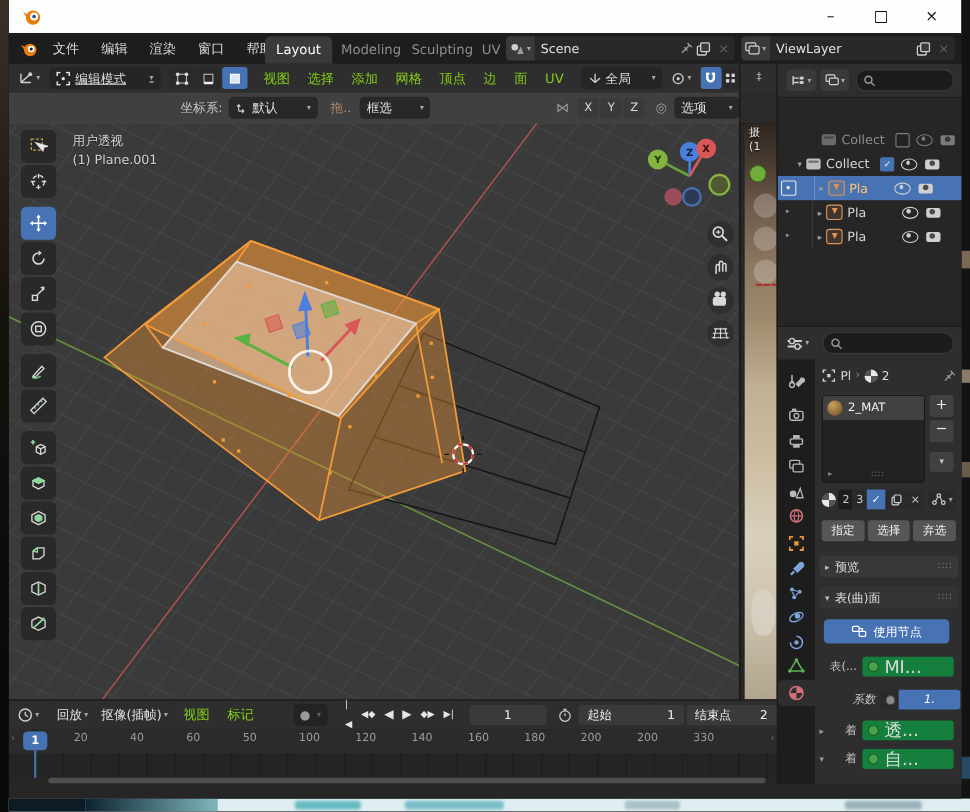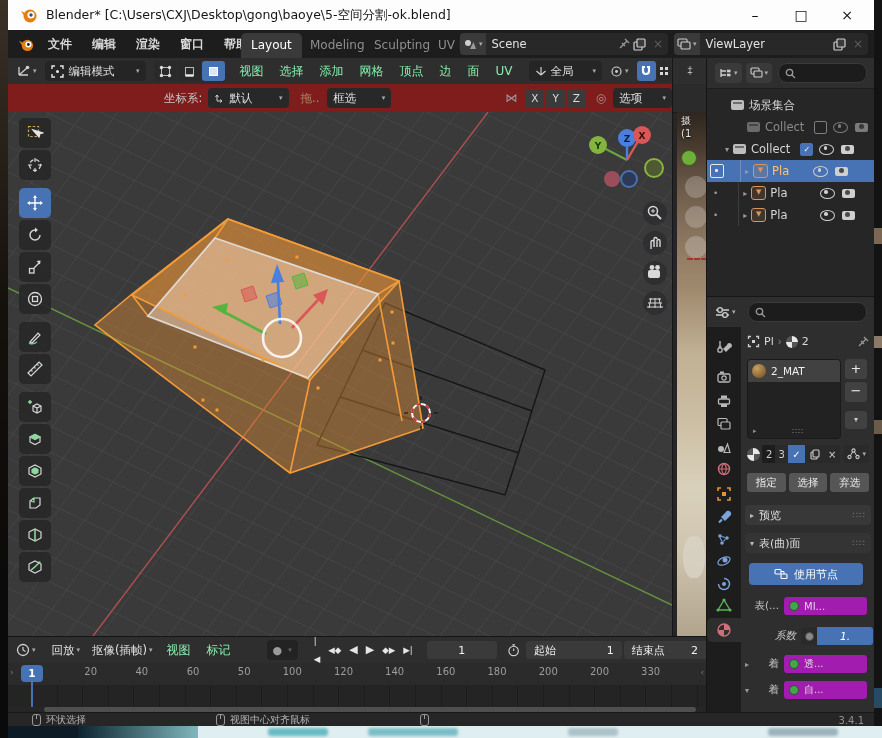--- a/index.html
+++ b/index.html
@@ -6,32 +6,32 @@
     font-family:"DejaVu Sans","Liberation Sans",sans-serif;-webkit-font-smoothing:antialiased;}
   .abs{position:absolute;}
   .screen{position:relative;width:882px;height:738px;background:#0a0a0a;overflow:hidden;}
   .bwindow{position:absolute;left:8px;top:0;width:866px;height:726px;background:#262626;overflow:hidden;}
   
   .titlebar{position:absolute;left:0;top:0;width:866px;height:30px;background:#fdfdfd;border-bottom:1px solid #d9d9d9;}
   .title-text{position:absolute;left:38px;top:0;line-height:30px;font-size:12.5px;color:#151515;white-space:nowrap;}
   .winctl{position:absolute;top:0;width:46px;height:30px;text-align:center;line-height:30px;font-size:14px;color:#111;}
   
   .topbar{position:absolute;left:0;top:30px;width:866px;height:28px;background:#1d1d1d;}
-  .menu-item{position:absolute;top:0;height:28px;line-height:28px;font-size:12px;color:#d8d8d8;padding:0 6px;font-weight:bold;}
+  .menu-item{position:absolute;top:0;height:28px;line-height:28px;font-size:12px;color:#d8d8d8;padding:0 6px;}
   .wtab{position:absolute;top:3px;height:25px;line-height:25px;font-size:12px;color:#8f8f8f;padding:0 10px;border-radius:5px 5px 0 0;}
   .wtab.active{background:#3a3a3a;color:#fff;}
   .idsel{position:absolute;top:3px;height:22px;background:#282828;border-radius:4px;display:flex;align-items:center;}
   .idsel .iconbtn{background:#3a3a3a;height:22px;border-radius:4px 0 0 4px;display:flex;align-items:center;padding:0 3px;}
   .idsel .name{font-size:11.5px;color:#e2e2e2;padding:0 6px;flex:1;white-space:nowrap;overflow:hidden;}
   .chev{font-size:7px;color:#aaa;margin-left:2px;}
   .dimx{color:#5f5f5f;font-size:12px;padding:0 5px;}
   
   .vph{position:absolute;left:0;top:58px;width:664px;height:26px;background:#2e2e2e;display:flex;align-items:center;border-bottom:1px solid #1f1f1f;}
-  .tset{position:absolute;left:0;top:84px;width:664px;height:28px;background:#7f1d1d;display:flex;align-items:center;border-bottom:5px solid #eab308;}
-  .hmenu{font-size:12px;color:#86efac;padding:0 8px;white-space:nowrap;}
+  .tset{position:absolute;left:0;top:84px;width:664px;height:28px;background:#404040;display:flex;align-items:center;border-bottom:5px solid #eab308;}
+  .hmenu{font-size:12px;color:#84cc16;padding:0 8px;white-space:nowrap;}
   .dd{background:#252525;border-radius:4px;height:20px;display:flex;align-items:center;padding:0 6px;color:#e0e0e0;font-size:11.5px;white-space:nowrap;}
   .lbl{font-size:11.5px;color:#c4c4c4;white-space:nowrap;}
   .sqbtn{width:23px;height:20px;background:#2a2a2a;border-radius:3px;display:flex;align-items:center;justify-content:center;margin-right:1px;}
   .sqbtn.active{background:#4772b3;}
   .xyzbtn{width:21px;height:19px;background:#3a3a3a;border-radius:3px;color:#dcdcdc;font-size:10.5px;text-align:center;line-height:19px;margin-right:2px;}
   
   .vp{position:absolute;left:0;top:112px;width:664px;height:524px;background:#3a3a3b;overflow:hidden;}
   .vp-label{position:absolute;left:58px;top:8px;color:#d2d2d2;font-size:11.5px;line-height:17px;text-shadow:0 1px 1px rgba(0,0,0,.5);}
   .tcol{position:absolute;left:11px;top:6px;width:34px;}
   .tbtn{width:32px;height:30px;background:rgba(40,40,40,.92);border-radius:5px;margin-bottom:2px;display:flex;align-items:center;justify-content:center;position:relative;}
@@ -60,31 +60,31 @@
   .props{position:absolute;left:698px;top:296px;width:168px;height:416px;background:#2e2e2e;border-left:1px solid #161616;border-top:1px solid #161616;overflow:hidden;}
   .pr-head{position:absolute;left:0;top:0;width:168px;height:30px;background:#2e2e2e;display:flex;align-items:center;border-bottom:1px solid #232323;}
   .ptabs{position:absolute;left:0;top:30px;width:34px;height:386px;background:#1d1d1d;}
   .ptab{position:absolute;left:0;width:34px;height:24px;display:flex;align-items:center;justify-content:center;}
   .ptab.active{background:#2e2e2e;border-radius:5px 0 0 5px;}
   .pcontent{position:absolute;left:34px;top:30px;width:134px;height:386px;background:#2e2e2e;}
   .searchbox{height:18px;background:#1c1c1c;border:1px solid #3a3a3a;border-radius:9px;display:flex;align-items:center;padding:0 6px;flex:1;}
   .pbtn{flex:1;height:19px;background:#565656;border-radius:3px;color:#f0f0f0;font-size:10.5px;text-align:center;line-height:19px;}
   .panelhdr{height:20px;background:#383838;border-radius:4px;display:flex;align-items:center;color:#dedede;font-size:11px;padding:0 5px;}
   .grip{margin-left:auto;color:#7a7a7a;font-size:9px;letter-spacing:1px;}
-  .sockdd{flex:1;height:18px;background:#a21caf;border-radius:3px;display:flex;align-items:center;padding:0 5px;color:#dcdcdc;font-size:10px;}
+  .sockdd{flex:1;height:18px;background:#15803d;border-radius:3px;display:flex;align-items:center;padding:0 5px;color:#dcdcdc;font-size:16px;}
   .sockdot{width:8px;height:8px;border-radius:50%;background:#46a44c;border:1px solid #1f5a23;margin-right:5px;flex:none;}
   .chip{height:18px;background:#2a2a2a;display:flex;align-items:center;justify-content:center;color:#cfcfcf;font-size:10px;padding:0 3px;}
   
   .timeline{position:absolute;left:0;top:636px;width:698px;height:76px;background:#262626;border-top:1px solid #151515;}
   .tl-head{position:absolute;left:0;top:0;width:698px;height:26px;background:#2e2e2e;display:flex;align-items:center;border-bottom:1px solid #202020;}
   .transport{display:flex;align-items:center;}
   .tpbtn{color:#e6e6e6;font-size:8.5px;padding:0 4px;line-height:18px;}
   .framefield{height:18px;background:#3a3a3a;border-radius:3px;color:#f2f2f2;font-size:11px;display:flex;align-items:center;justify-content:center;}
   .ruler{position:absolute;left:0;top:26px;width:698px;height:22px;background:#2b2b2b;}
-  .fr-lab{position:absolute;top:3px;width:30px;text-align:right;font-size:10px;color:#9d9d9d;}
+  .fr-lab{position:absolute;top:3px;width:30px;text-align:left;font-size:10px;color:#9d9d9d;}
   .ticks{position:absolute;left:0;top:48px;width:698px;height:22px;background:#242424;overflow:hidden;}
   .tickline{position:absolute;top:0;width:1px;height:22px;background:#1d1d1d;}
   .playbadge{position:absolute;left:13px;top:2px;width:22px;height:17px;background:#4772b3;border-radius:4px;color:#fff;font-size:10.5px;font-weight:bold;text-align:center;line-height:17px;}
   .playline{position:absolute;left:23px;top:45px;width:2px;height:25px;background:#4772b3;}
   .scrollbar{position:absolute;left:36px;top:70px;width:652px;height:5px;background:#4f4f4f;border-radius:3px;}
   
   .statusbar{position:absolute;left:0;top:712px;width:866px;height:14px;background:#262626;border-top:1px solid #181818;display:flex;align-items:center;font-size:10px;color:#b2b2b2;}
   .mouse{position:relative;width:7px;height:10px;border:1px solid #9a9a9a;border-radius:3px;margin:0 5px 0 0;flex:none;}
   .mouse::before{content:"";position:absolute;left:2.6px;top:0;width:1px;height:4px;background:#9a9a9a;}
   
@@ -116,21 +116,20 @@
 
   <div class="bwindow">
 
     <div class="titlebar">
       <svg class="abs" style="left:12px;top:6px;" width="18" height="18" viewBox="0 0 18 18">
         <circle cx="10" cy="10" r="6.5" fill="#e87d0d"></circle>
         <circle cx="11" cy="9" r="3.6" fill="#fff"></circle>
         <circle cx="11" cy="9" r="1.7" fill="#265787"></circle>
         <path d="M1,5 L7,8 L5,11 Z" fill="#e87d0d"></path>
       </svg>
-      <span class="title-text">Blender* [C:\Users\CXJ\Desktop\gong\baoye\5-空间分割-ok.blend]</span>
       <span class="winctl" style="right:96px;">–</span>
       <span class="winctl" style="right:50px;">□</span>
       <span class="winctl" style="right:4px;">×</span>
     </div>
 
     <div class="topbar">
       <svg class="abs" style="left:10px;top:6px;" width="17" height="17" viewBox="0 0 18 18">
         <circle cx="10" cy="10" r="6" fill="#e87d0d"></circle>
           <circle cx="11" cy="9" r="3.2" fill="#fff"></circle>
         <circle cx="11" cy="9" r="1.5" fill="#1d1d1d"></circle>
@@ -183,21 +182,21 @@
     </div>
 
     <div class="vph">
       <span style="display:flex;align-items:center;padding:0 4px 0 8px;">
         <svg width="15" height="14" viewBox="0 0 15 14">
             <path d="M3,11 L12,11 M3,11 L3,3 M3,11 L11,4" stroke="#cfcfcf" stroke-width="1.3" fill="none"></path>
             <circle cx="11.5" cy="3.5" r="1.8" fill="#cfcfcf"></circle>
           </svg>
         <span class="chev">▾</span>
       </span>
-      <span class="dd" style="width:104px;margin-left:4px;">
+      <span class="dd" style="width:104px;margin-left:4px;text-decoration:underline;">
         <svg width="13" height="13" viewBox="0 0 13 13" style="margin-right:5px;">
             <path d="M1,4 V1 H4 M9,1 H12 V4 M12,9 V12 H9 M4,12 H1 V9" stroke="#e8e8e8" stroke-width="1.4" fill="none"></path>
             <circle cx="6.5" cy="6.5" r="1.5" fill="#e8e8e8"></circle>
           </svg>
         <span>编辑模式</span>
         <span class="chev" style="margin-left:auto;">▾</span>
       </span>
       <span style="display:flex;margin-left:8px;">
         <span class="sqbtn">
             <svg width="13" height="13" viewBox="0 0 13 13">
@@ -444,20 +443,24 @@
           <path d="M643,137 v-7 a1.5,1.5 0 0 1 3,0 m0,5 v-8 a1.5,1.5 0 0 1 3,0 m0,8 v-6 a1.5,1.5 0 0 1 3,0 v6" stroke="#d8d8d8" stroke-width="1.4" fill="none"></path>
           <circle cx="647" cy="161" r="12" fill="rgba(45,45,48,0.88)"></circle>
           <rect x="640" y="158" width="12" height="8" rx="2" fill="#d8d8d8"></rect>
           <circle cx="644" cy="155.5" r="2.4" fill="#d8d8d8"></circle>
             <circle cx="649.5" cy="155.5" r="2.4" fill="#d8d8d8"></circle>
           <circle cx="647" cy="191" r="12" fill="rgba(45,45,48,0.88)"></circle>
           <path d="M641,187 h12 M640,191 h14 M639,195 h16 M643,186 l-2,10 M647,186 v10 M651,186 l2,10" stroke="#d8d8d8" stroke-width="1" fill="none"></path>
         </g>
       </svg>
 
+      <div class="vp-label">
+        <div>用户透视</div>
+        <div>(1) Plane.001</div>
+      </div>
 
       
       <div class="tcol">
         <div class="tbtn">
             <svg width="18" height="18" viewBox="0 0 18 18" fill="none" stroke="#c9a35a" stroke-width="1.2">
               <rect x="2.5" y="2.5" width="10" height="10" stroke-dasharray="2.5 1.8"></rect>
               <path d="M8,7 l6,7 l1,-3.5 l3.5,-0.5 Z" fill="#e6e6e6" stroke="#e6e6e6" transform="translate(-1,-1)"></path>
             </svg>
           </div>
         <div class="tbtn">
@@ -574,24 +577,20 @@
               <rect x="4" y="4" width="8" height="6" rx="1" fill="#3a3a3a" stroke="#cfcfcf" stroke-width="1.1"></rect>
             </svg>
           <span class="chev">▾</span>
         </span>
         <span class="searchbox" style="margin:0 8px 0 6px;">
           <svg width="11" height="11" viewBox="0 0 11 11">
               <circle cx="4.5" cy="4.5" r="3.2" fill="none" stroke="#9a9a9a" stroke-width="1.3"></circle>
               <line x1="7" y1="7" x2="10" y2="10" stroke="#9a9a9a" stroke-width="1.3"></line>
             </svg>
         </span>
-      </div>
-      <div class="olrow" style="top:36px;">
-        <span class="ic-coll" style="margin-left:24px;"></span>
-        <span>场景集合</span>
       </div>
       <div class="olrow" style="top:58px;color:#8a8a8a;">
         <span class="ic-coll" style="margin-left:40px;opacity:.45;"></span>
         <span>Collect</span>
         <span class="ol-cb" style="margin-left:10px;"></span>
         <span class="ol-eye" style="opacity:.5;"></span>
         <span class="ol-cam" style="opacity:.5;"></span>
       </div>
       <div class="olrow" style="top:80px;">
         <span class="tri" style="margin-left:14px;">▾</span>
@@ -939,23 +938,15 @@
           <div class="tickline" style="left: 586.2px;"></div>
           <div class="tickline" style="left: 611.8px;"></div>
           <div class="tickline" style="left: 637.4px;"></div>
           <div class="tickline" style="left: 663px;"></div>
           <div class="tickline" style="left: 688.6px;"></div>
         </div>
       <div class="playline"></div>
       <div class="scrollbar"></div>
     </div>
 
-    <div class="statusbar">
-      <span class="mouse" style="margin-left:24px;"></span>
-      <span>环状选择</span>
-      <span class="mouse" style="margin-left:130px;"></span>
-      <span>视图中心对齐鼠标</span>
-      <span class="mouse" style="margin-left:110px;"></span>
-      <span style="margin-left:auto;margin-right:10px;color:#8f8f8f;">3.4.1</span>
-    </div>
 
   </div>
 </div>
 
 </body></html>

